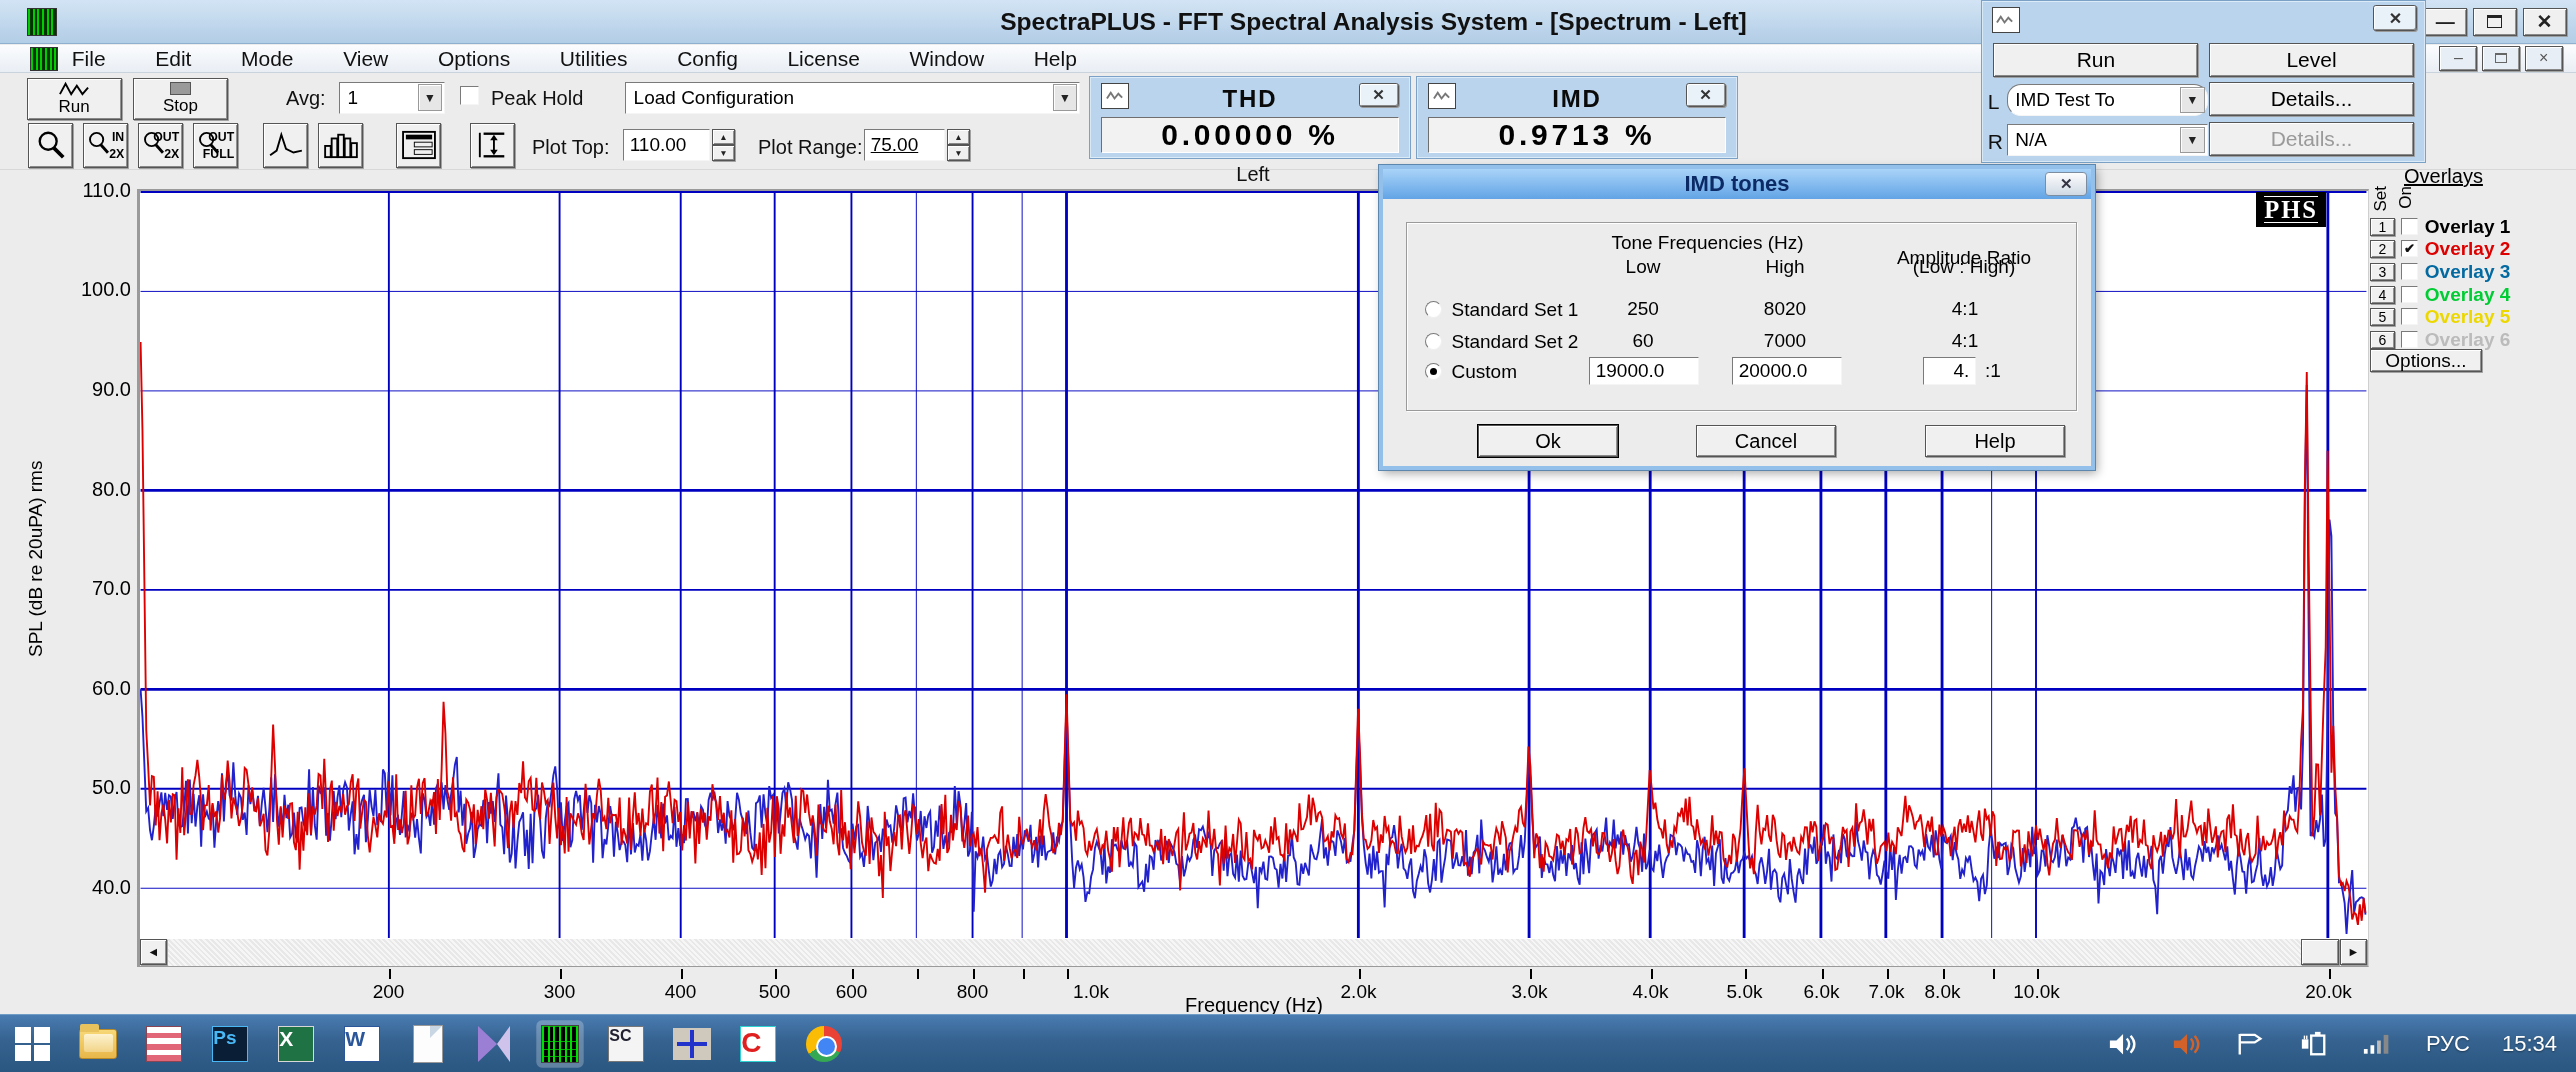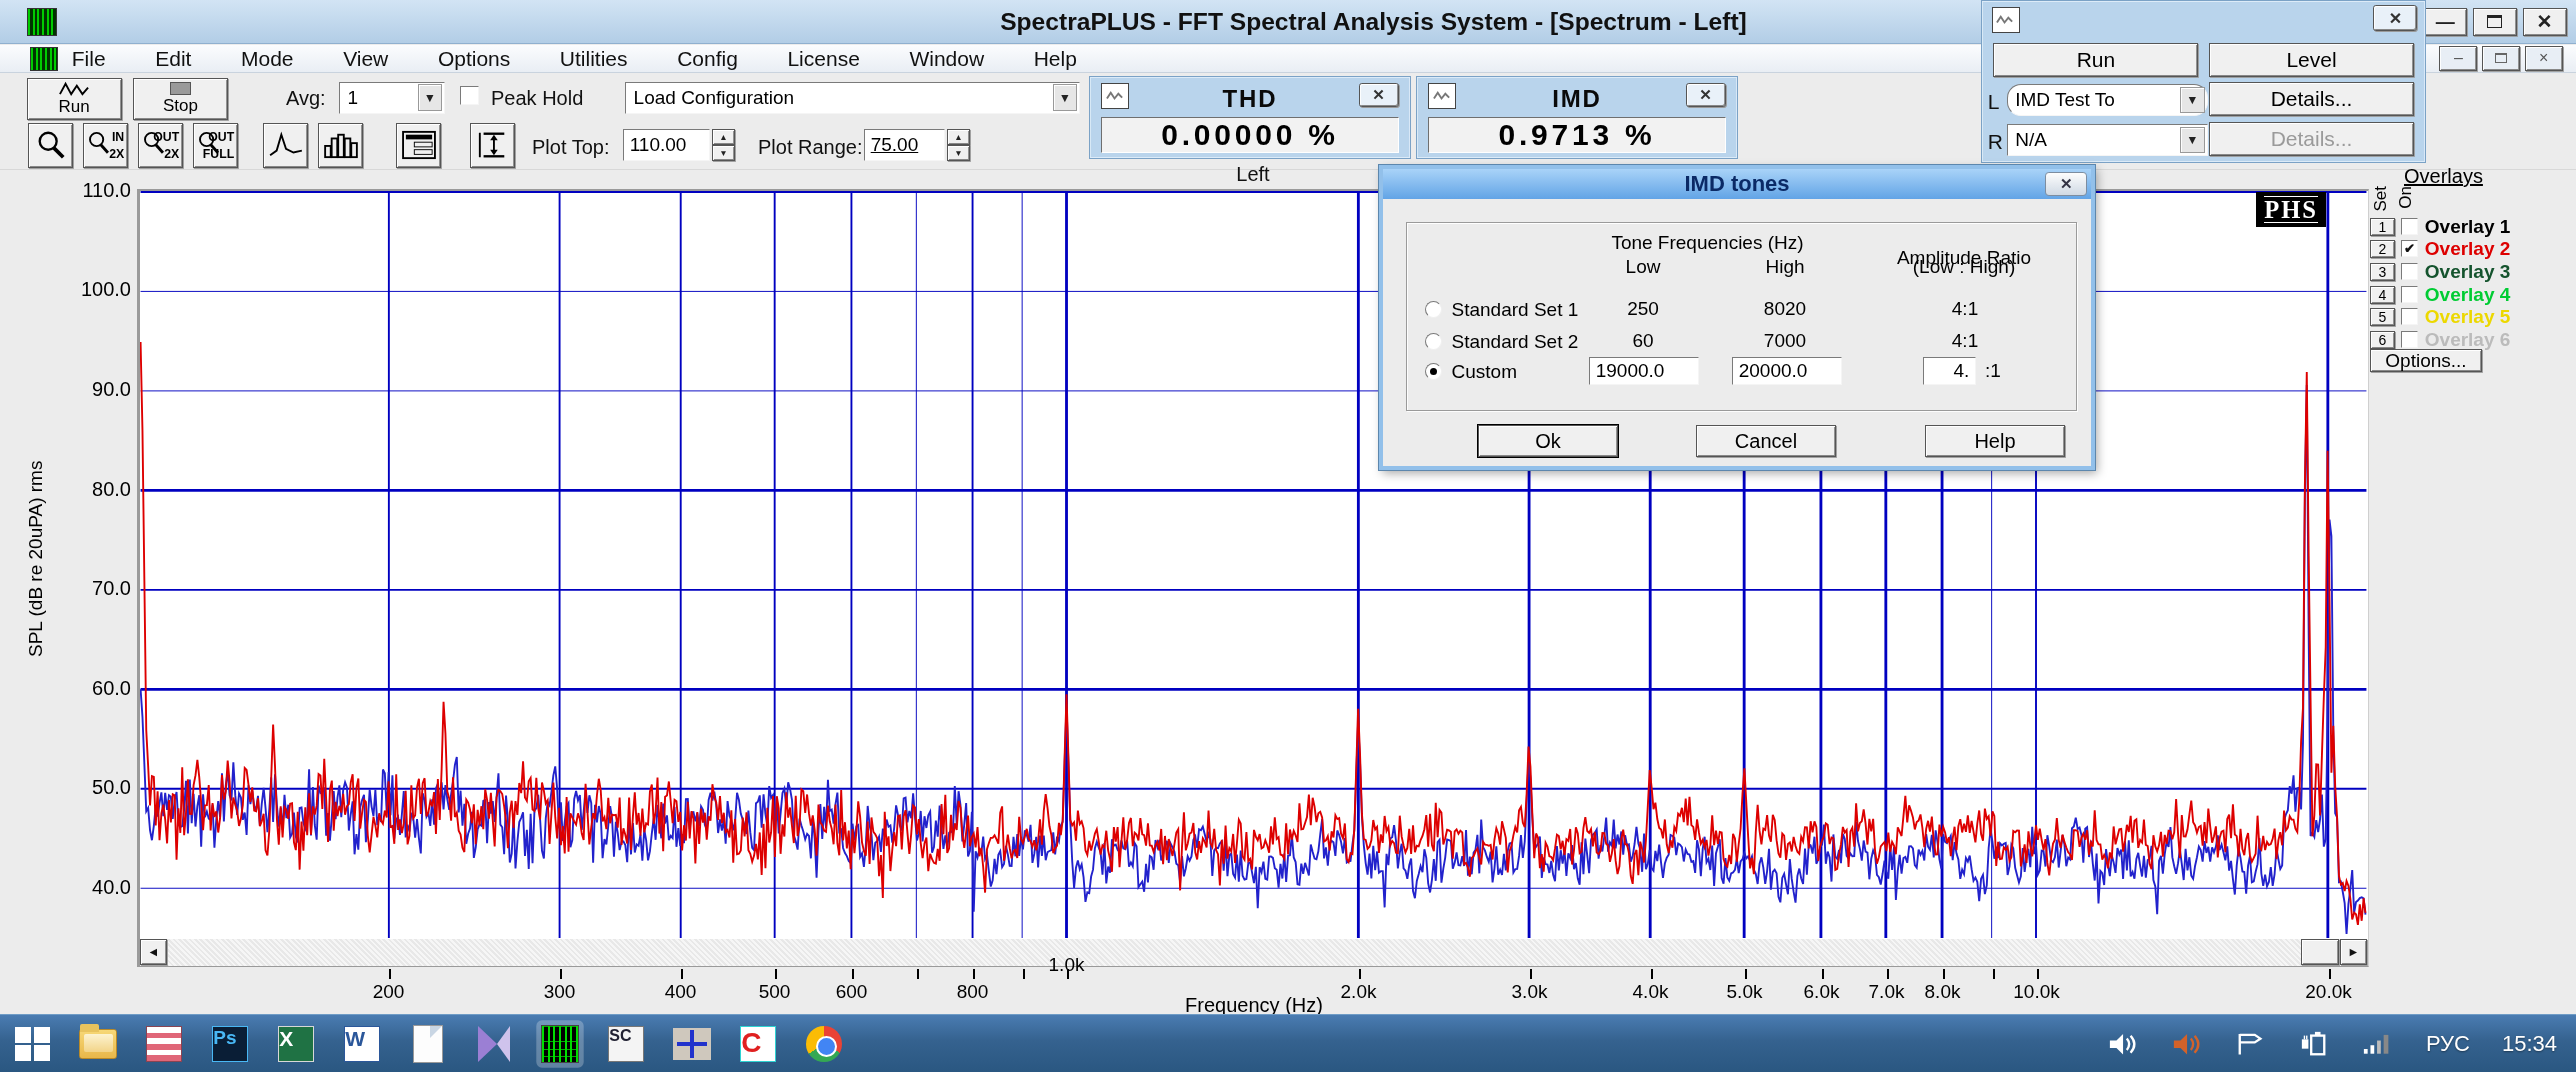--- a/index.html
+++ b/index.html
@@ -446,21 +446,21 @@
     <div class="xlab" style="left: 681px; top: 981px;">400</div>
     <div class="xtick" style="left: 775px; top: 969px;"></div>
     <div class="xlab" style="left: 775px; top: 981px;">500</div>
     <div class="xtick" style="left: 852px; top: 969px;"></div>
     <div class="xlab" style="left: 852px; top: 981px;">600</div>
     <div class="xtick" style="left: 917px; top: 969px;"></div>
     <div class="xtick" style="left: 973px; top: 969px;"></div>
     <div class="xlab" style="left: 973px; top: 981px;">800</div>
     <div class="xtick" style="left: 1023px; top: 969px;"></div>
     <div class="xtick" style="left: 1067px; top: 969px;"></div>
-    <div class="xlab" style="left: 1067px; top: 954px;">1.0k</div>
+    <div class="xlab" style="left: 1067px; top: 981px; text-align: right;">1.0k</div>
     <div class="xtick" style="left: 1359px; top: 969px;"></div>
     <div class="xlab" style="left: 1359px; top: 981px;">2.0k</div>
     <div class="xtick" style="left: 1530px; top: 969px;"></div>
     <div class="xlab" style="left: 1530px; top: 981px;">3.0k</div>
     <div class="xtick" style="left: 1651px; top: 969px;"></div>
     <div class="xlab" style="left: 1651px; top: 981px;">4.0k</div>
     <div class="xtick" style="left: 1745px; top: 969px;"></div>
     <div class="xlab" style="left: 1745px; top: 981px;">5.0k</div>
     <div class="xtick" style="left: 1822px; top: 969px;"></div>
     <div class="xlab" style="left: 1822px; top: 981px;">6.0k</div>
@@ -490,21 +490,21 @@
       <span class="ov-label" style="color: rgb(0, 0, 0);">Overlay 1</span>
     </div>
     <div class="ov-row" style="top: 238px;">
       <div class="ov-num btn3d">2</div>
       <div class="ov-check checkbox">✔</div>
       <span class="ov-label" style="color: rgb(221, 0, 0);">Overlay 2</span>
     </div>
     <div class="ov-row" style="top: 261px;">
       <div class="ov-num btn3d">3</div>
       <div class="ov-check checkbox"></div>
-      <span class="ov-label" style="color: #14532d;">Overlay 3</span>
+      <span class="ov-label" style="color: #0369a1;">Overlay 3</span>
     </div>
     <div class="ov-row" style="top: 284px;">
       <div class="ov-num btn3d">4</div>
       <div class="ov-check checkbox"></div>
       <span class="ov-label" style="color: rgb(0, 204, 51);">Overlay 4</span>
     </div>
     <div class="ov-row" style="top: 306px;">
       <div class="ov-num btn3d">5</div>
       <div class="ov-check checkbox"></div>
       <span class="ov-label" style="color: rgb(236, 216, 0);">Overlay 5</span>

